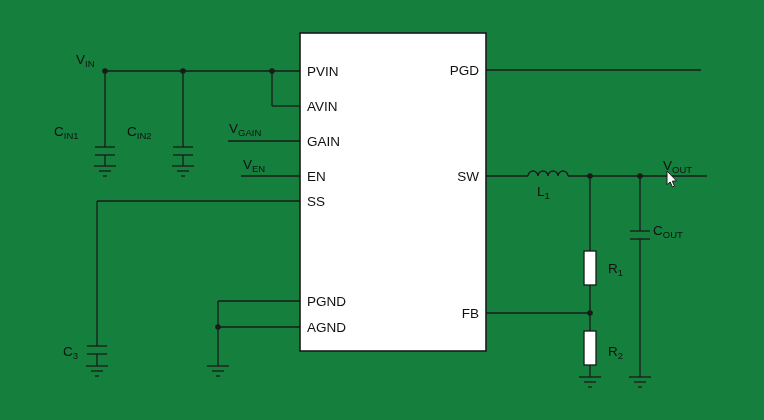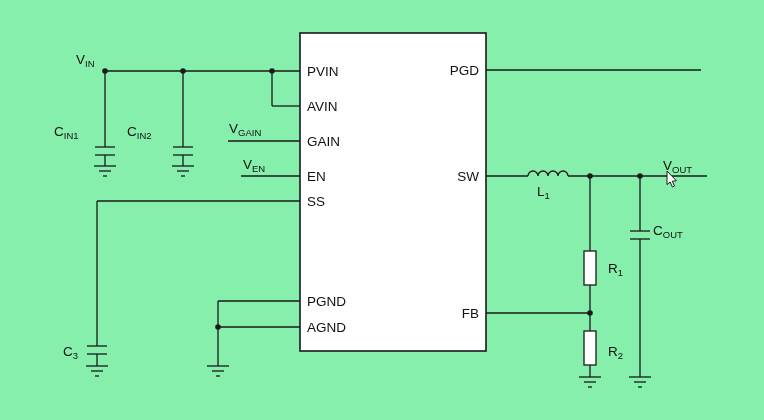--- a/index.html
+++ b/index.html
@@ -1,19 +1,19 @@
 <!DOCTYPE html>
 <html><head>
 <meta charset="utf-8">
 <style>
   * { box-sizing: border-box; }
   html, body { margin: 0; padding: 0; background: #ffffff; }
   .canvas {
     width: 764px; height: 420px; position: relative;
-    background: #86efac; overflow: hidden;
+    background: #15803d; overflow: hidden;
     font-family: "Liberation Sans", sans-serif;
   }
   svg { display: block; }
   svg text {
     font-family: "Liberation Sans", sans-serif;
     font-size: 13.5px;
     fill: #111111;
   }
   svg text.pin { font-size: 13.5px; }
   svg tspan.sub { font-size: 9.5px; }

